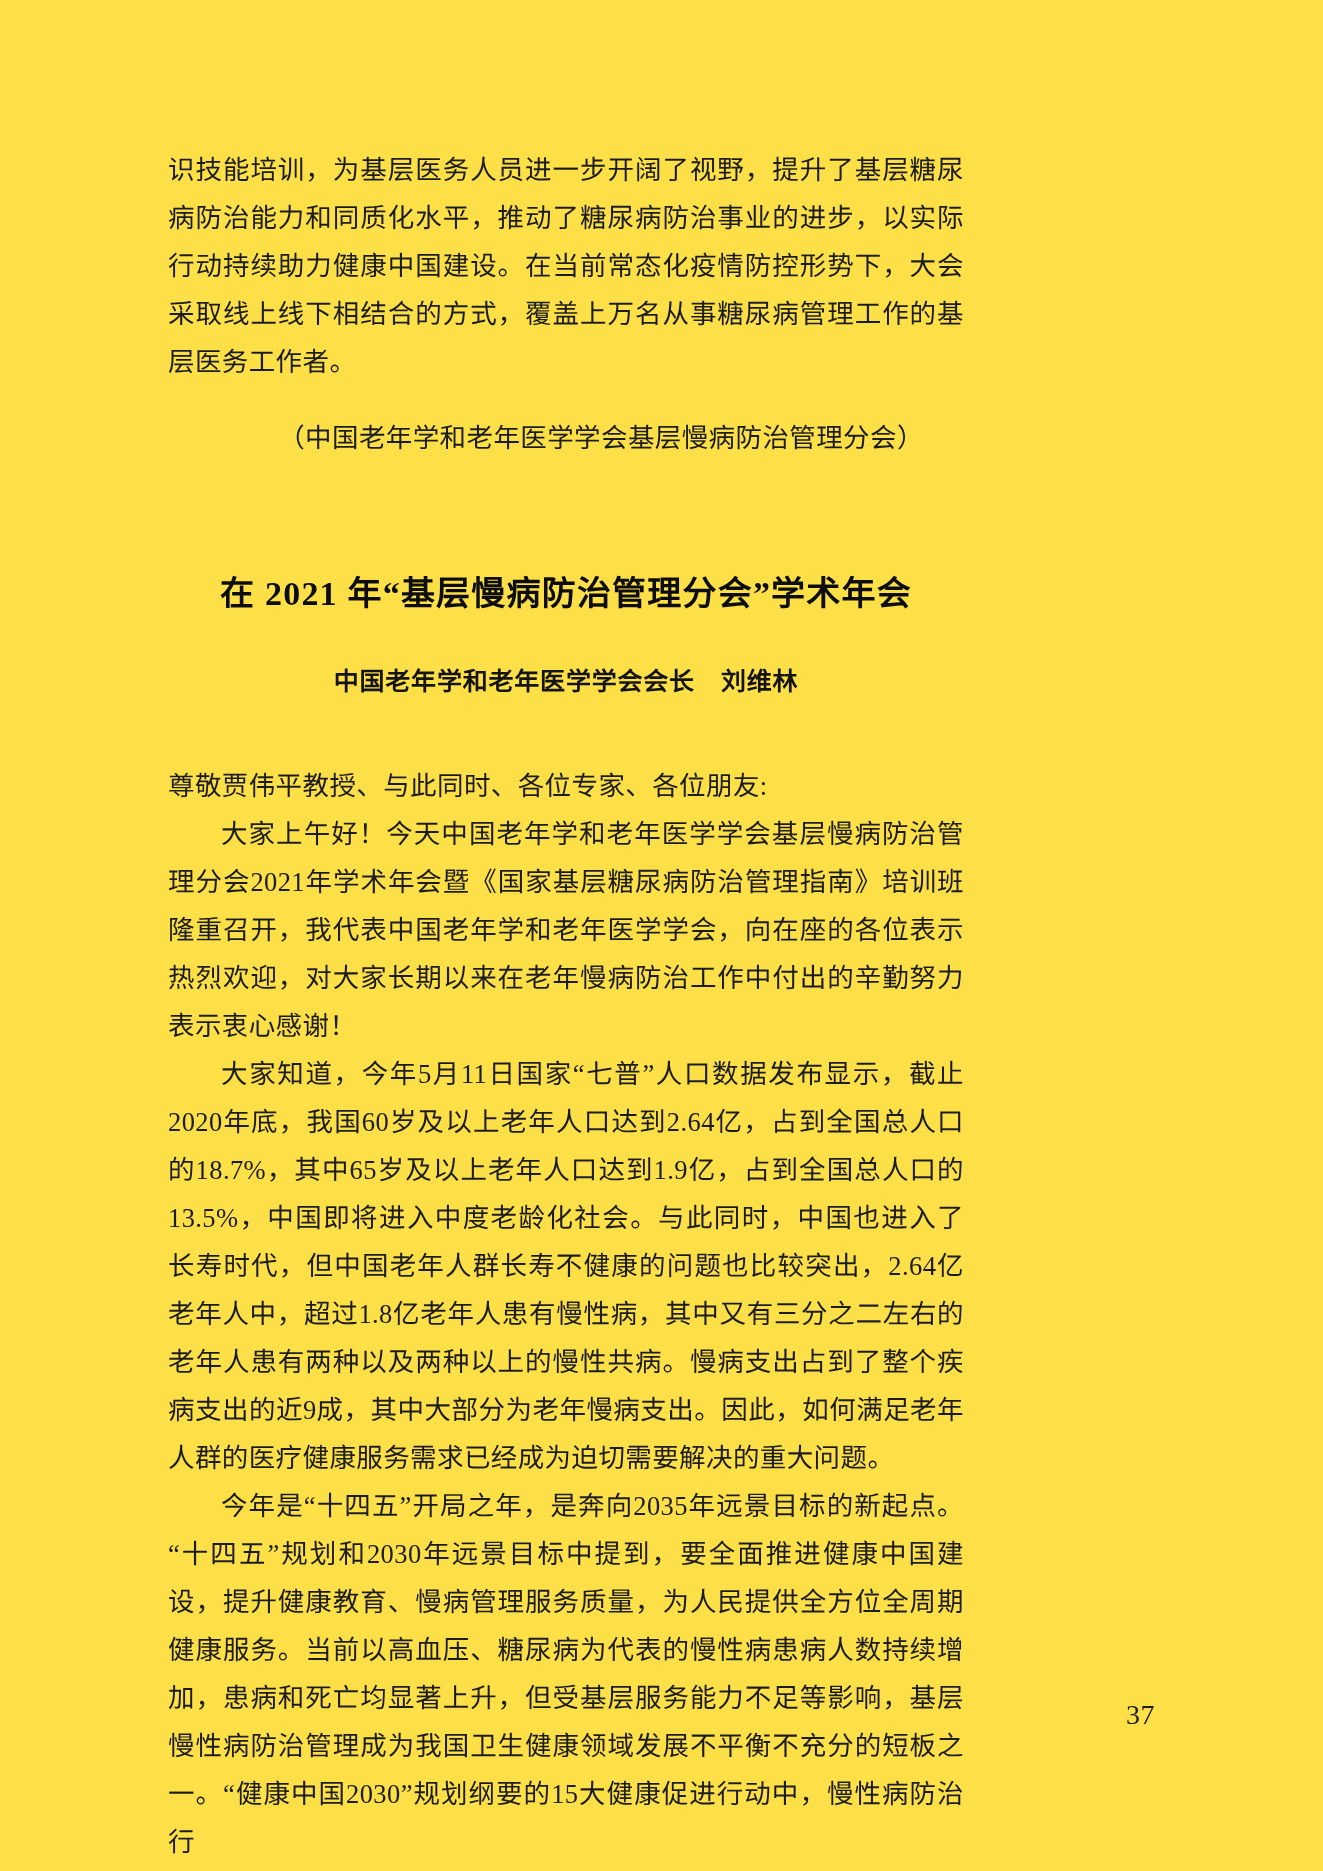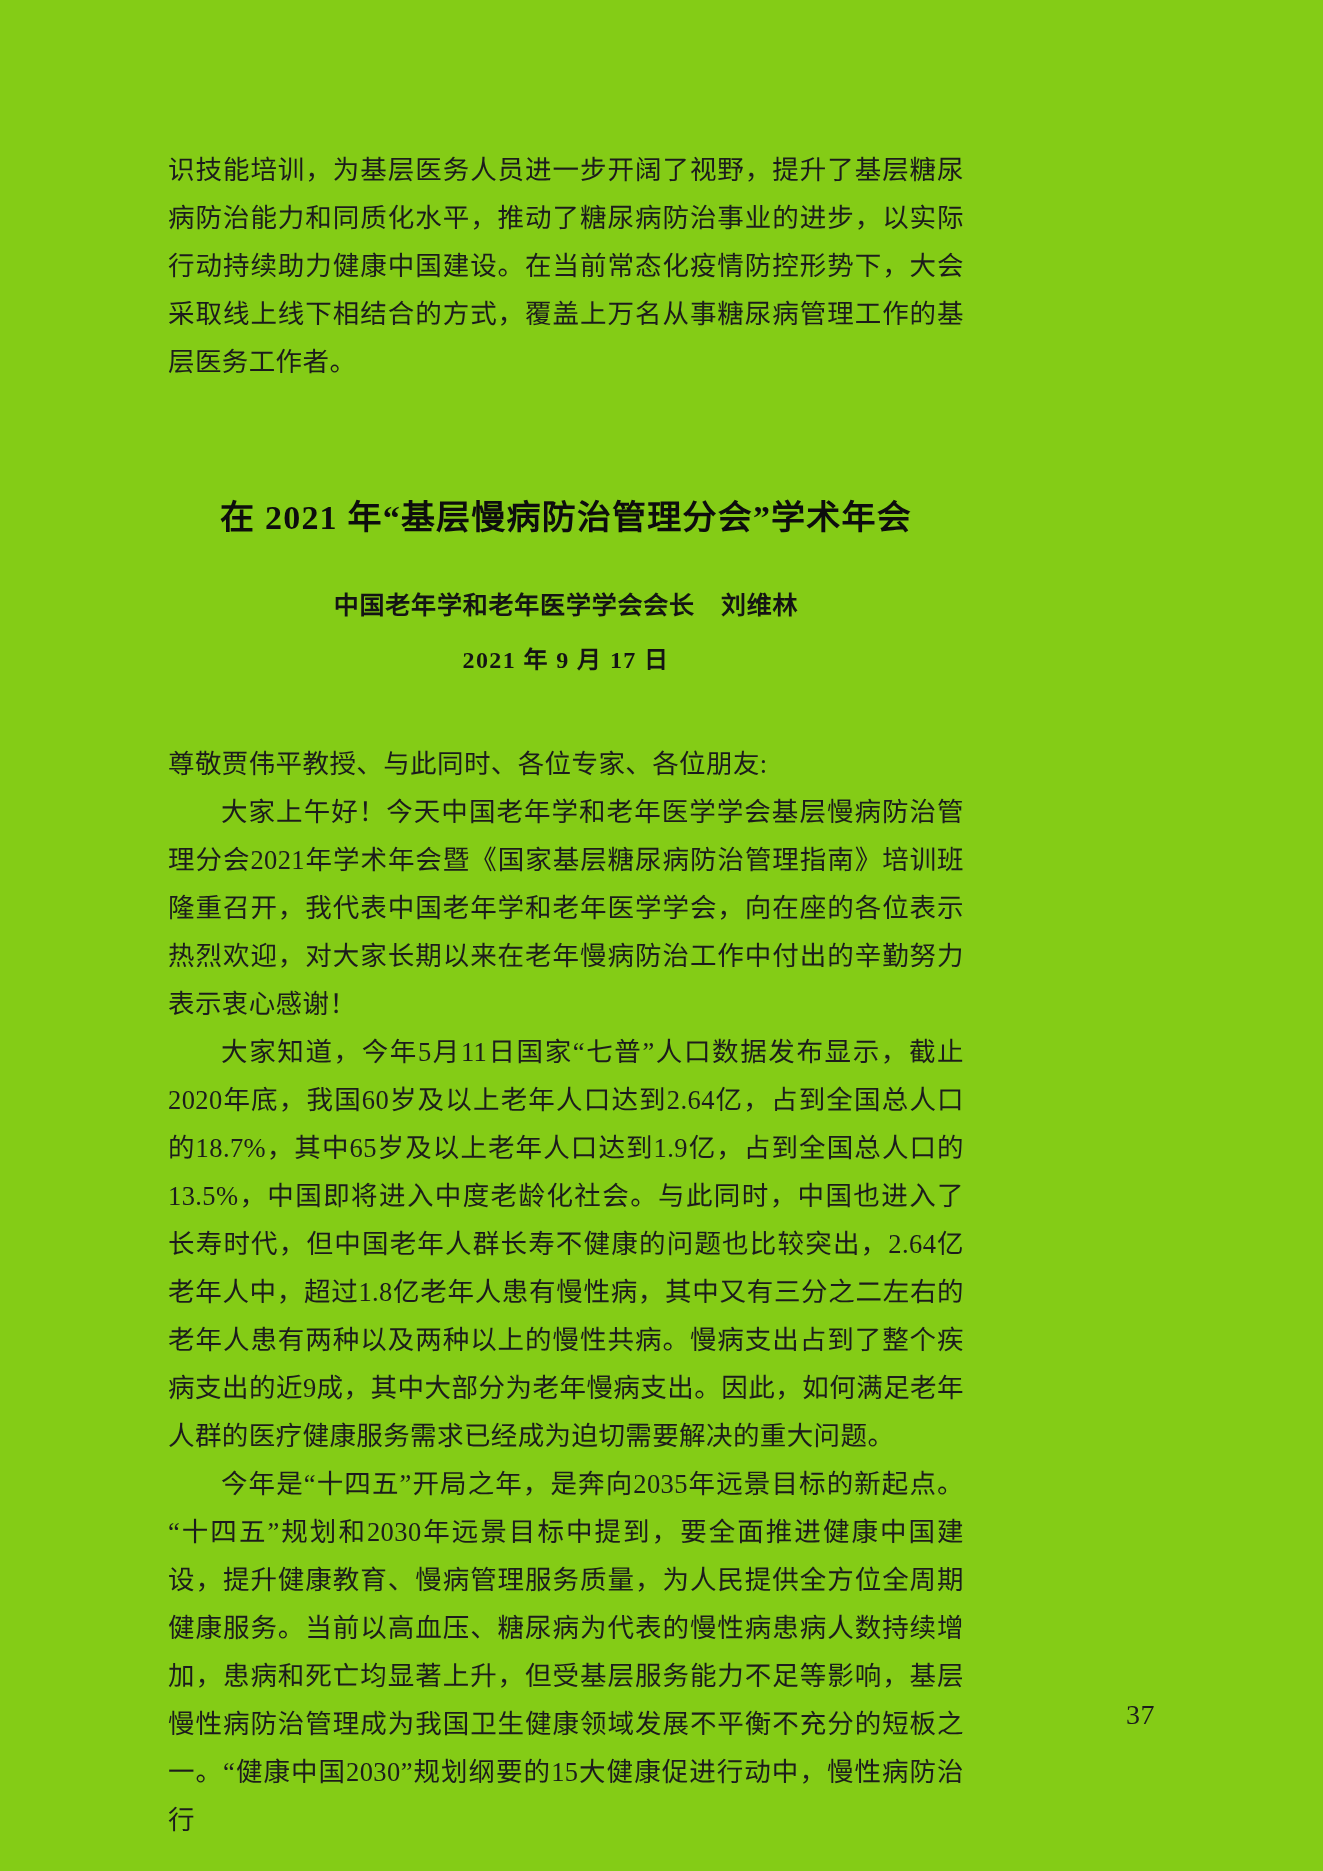--- a/index.html
+++ b/index.html
@@ -16,21 +16,21 @@
     color: #1a1a1a;
     overflow: hidden;
   }
 
   .page {
     position: absolute;
     left: 0;
     top: 0;
     width: 1323px;
     height: 1871px;
-    background: #84cc16;
+    background: #fde047;
   }
 
   .content {
     position: absolute;
     left: 168px;
     top: 146px;
     width: 796px;
   }
 
   
@@ -120,30 +120,30 @@
 </style>
 </head>
 <body>
 
 <div class="page">
 
   <div class="content">
 
     <p class="para">识技能培训，为基层医务人员进一步开阔了视野，提升了基层糖尿病防治能力和同质化水平，推动了糖尿病防治事业的进步，以实际行动持续助力健康中国建设。在当前常态化疫情防控形势下，大会采取线上线下相结合的方式，覆盖上万名从事糖尿病管理工作的基层医务工作者。</p>
 
+    <p class="attribution">（中国老年学和老年医学学会基层慢病防治管理分会）</p>
 
     <div class="heading-block">
       <div class="heading-line first">在 2021 年“基层慢病防治管理分会”学术年会</div>
     </div>
 
     <div class="byline">
       <span>中国老年学和老年医学学会会长</span><span class="gap"></span><span>刘维林</span>
     </div>
 
-    <div class="dateline">2021 年 9 月 17 日</div>
 
     <div class="body-region">
       <p class="para">尊敬贾伟平教授、与此同时、各位专家、各位朋友:</p>
 
       <p class="para indent">大家上午好！今天中国老年学和老年医学学会基层慢病防治管理分会2021年学术年会暨《国家基层糖尿病防治管理指南》培训班隆重召开，我代表中国老年学和老年医学学会，向在座的各位表示热烈欢迎，对大家长期以来在老年慢病防治工作中付出的辛勤努力表示衷心感谢！</p>
 
       <p class="para indent">大家知道，今年5月11日国家“七普”人口数据发布显示，截止2020年底，我国60岁及以上老年人口达到2.64亿，占到全国总人口的18.7%，其中65岁及以上老年人口达到1.9亿，占到全国总人口的13.5%，中国即将进入中度老龄化社会。与此同时，中国也进入了长寿时代，但中国老年人群长寿不健康的问题也比较突出，2.64亿老年人中，超过1.8亿老年人患有慢性病，其中又有三分之二左右的老年人患有两种以及两种以上的慢性共病。慢病支出占到了整个疾病支出的近9成，其中大部分为老年慢病支出。因此，如何满足老年人群的医疗健康服务需求已经成为迫切需要解决的重大问题。</p>
 
       <p class="para indent">今年是“十四五”开局之年，是奔向2035年远景目标的新起点。“十四五”规划和2030年远景目标中提到，要全面推进健康中国建设，提升健康教育、慢病管理服务质量，为人民提供全方位全周期健康服务。当前以高血压、糖尿病为代表的慢性病患病人数持续增加，患病和死亡均显著上升，但受基层服务能力不足等影响，基层慢性病防治管理成为我国卫生健康领域发展不平衡不充分的短板之一。“健康中国2030”规划纲要的15大健康促进行动中，慢性病防治行</p>
     </div>

